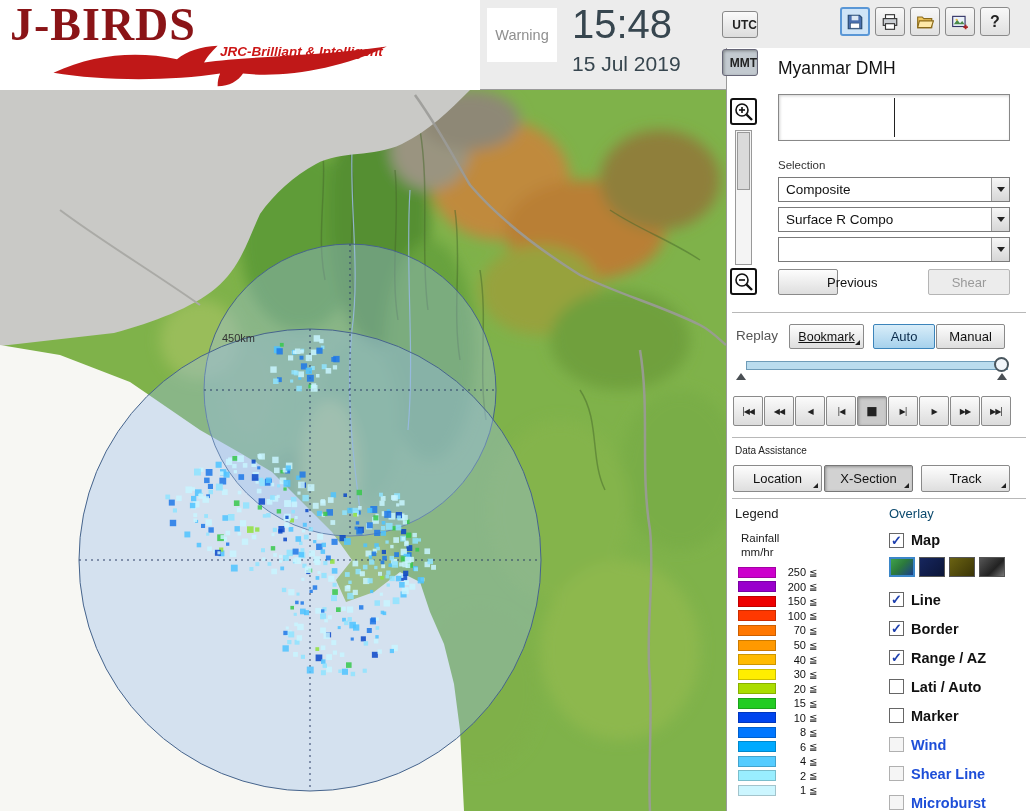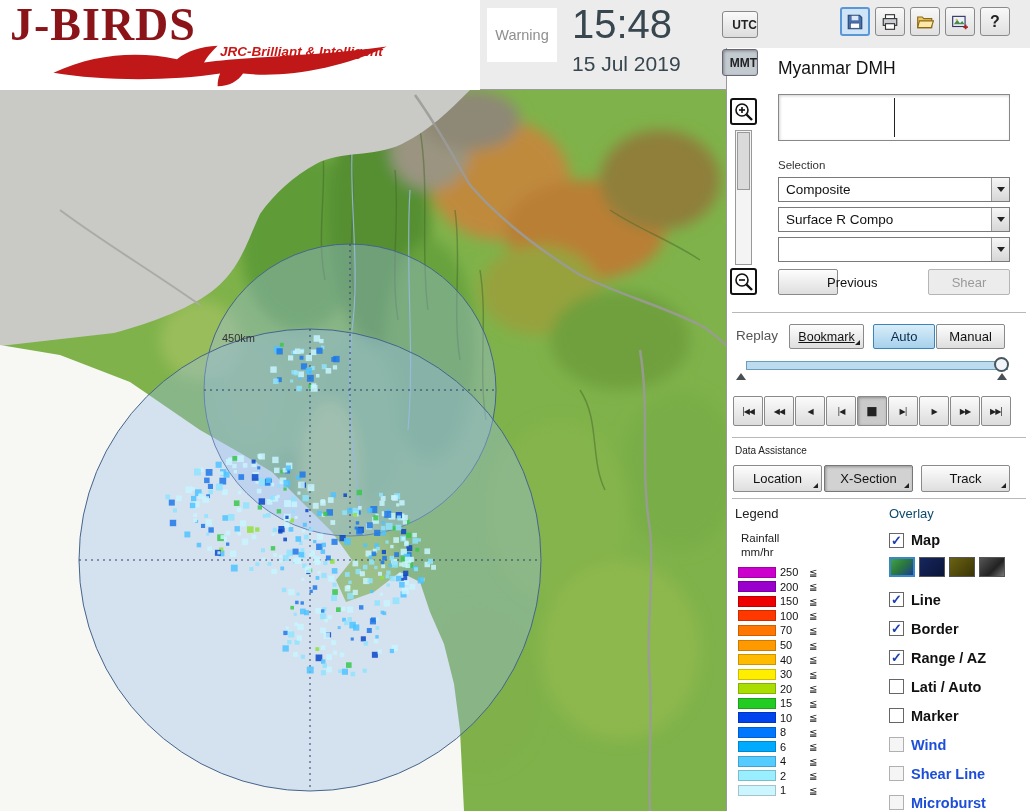--- a/index.html
+++ b/index.html
@@ -65,21 +65,21 @@
   #location-btn{left:6px;top:417px;width:89px;height:27px;}
   #xsection-btn{left:97px;top:417px;width:89px;height:27px;}
   #track-btn{left:194px;top:417px;width:89px;height:27px;}
   #legend-label{position:absolute;left:8px;top:458px;font-size:13px;color:#222;}
   #overlay-label{position:absolute;left:162px;top:458px;font-size:13px;color:#0c4a6e;}
   #rainfall-l1{position:absolute;left:14px;top:484px;font-size:11.5px;color:#222;}
   #rainfall-l2{position:absolute;left:14px;top:498px;font-size:11.5px;color:#222;}
   #legend-rows{position:absolute;left:0;top:517px;width:150px;}
   .legend-row{display:flex;align-items:center;height:14.55px;}
   .legend-swatch{width:38px;height:11px;margin-left:11px;border:0.5px solid rgba(0,0,0,.2);}
-  .legend-val{width:26px;text-align:left;font-size:11px;color:#111;margin-left:4px;}
+  .legend-val{width:26px;text-align:right;font-size:11px;color:#111;margin-left:4px;}
   .legend-lte{font-size:10px;color:#111;margin-left:3px;font-family:"DejaVu Sans",sans-serif;}
   #overlay-col{position:absolute;left:162px;top:481px;width:140px;}
   #overlay-map-item{display:flex;align-items:center;gap:7px;height:22px;}
   .checkbox{width:15px;height:15px;background:#fff;border:1px solid #666;font-weight:bold;font-size:13px;line-height:13px;color:#1d3fae;text-align:center;flex:0 0 15px;}
   .overlay-label{font-size:14.5px;font-weight:bold;color:#111;}
   #map-style-swatches{display:flex;gap:4px;margin-top:6px;}
   .map-swatch{width:26px;height:20px;border:1px solid #555;}
   .map-swatch.selected{border:2px solid #3b86c8;}
   .sw-0{background:linear-gradient(135deg,#3fa24a 0%,#2c7a3c 45%,#1b3f8c 100%);}
   .sw-1{background:linear-gradient(135deg,#16265e,#0b1538);}

